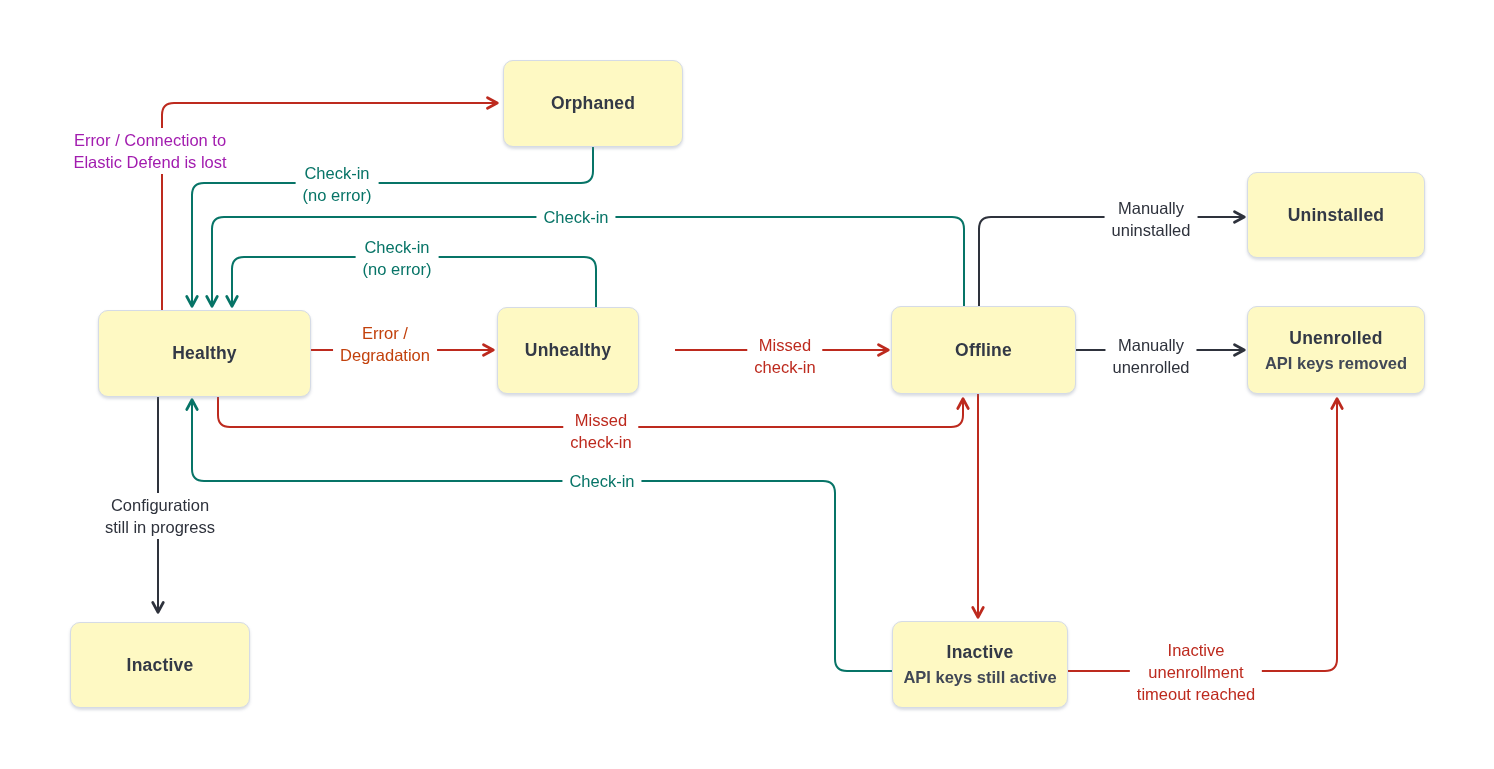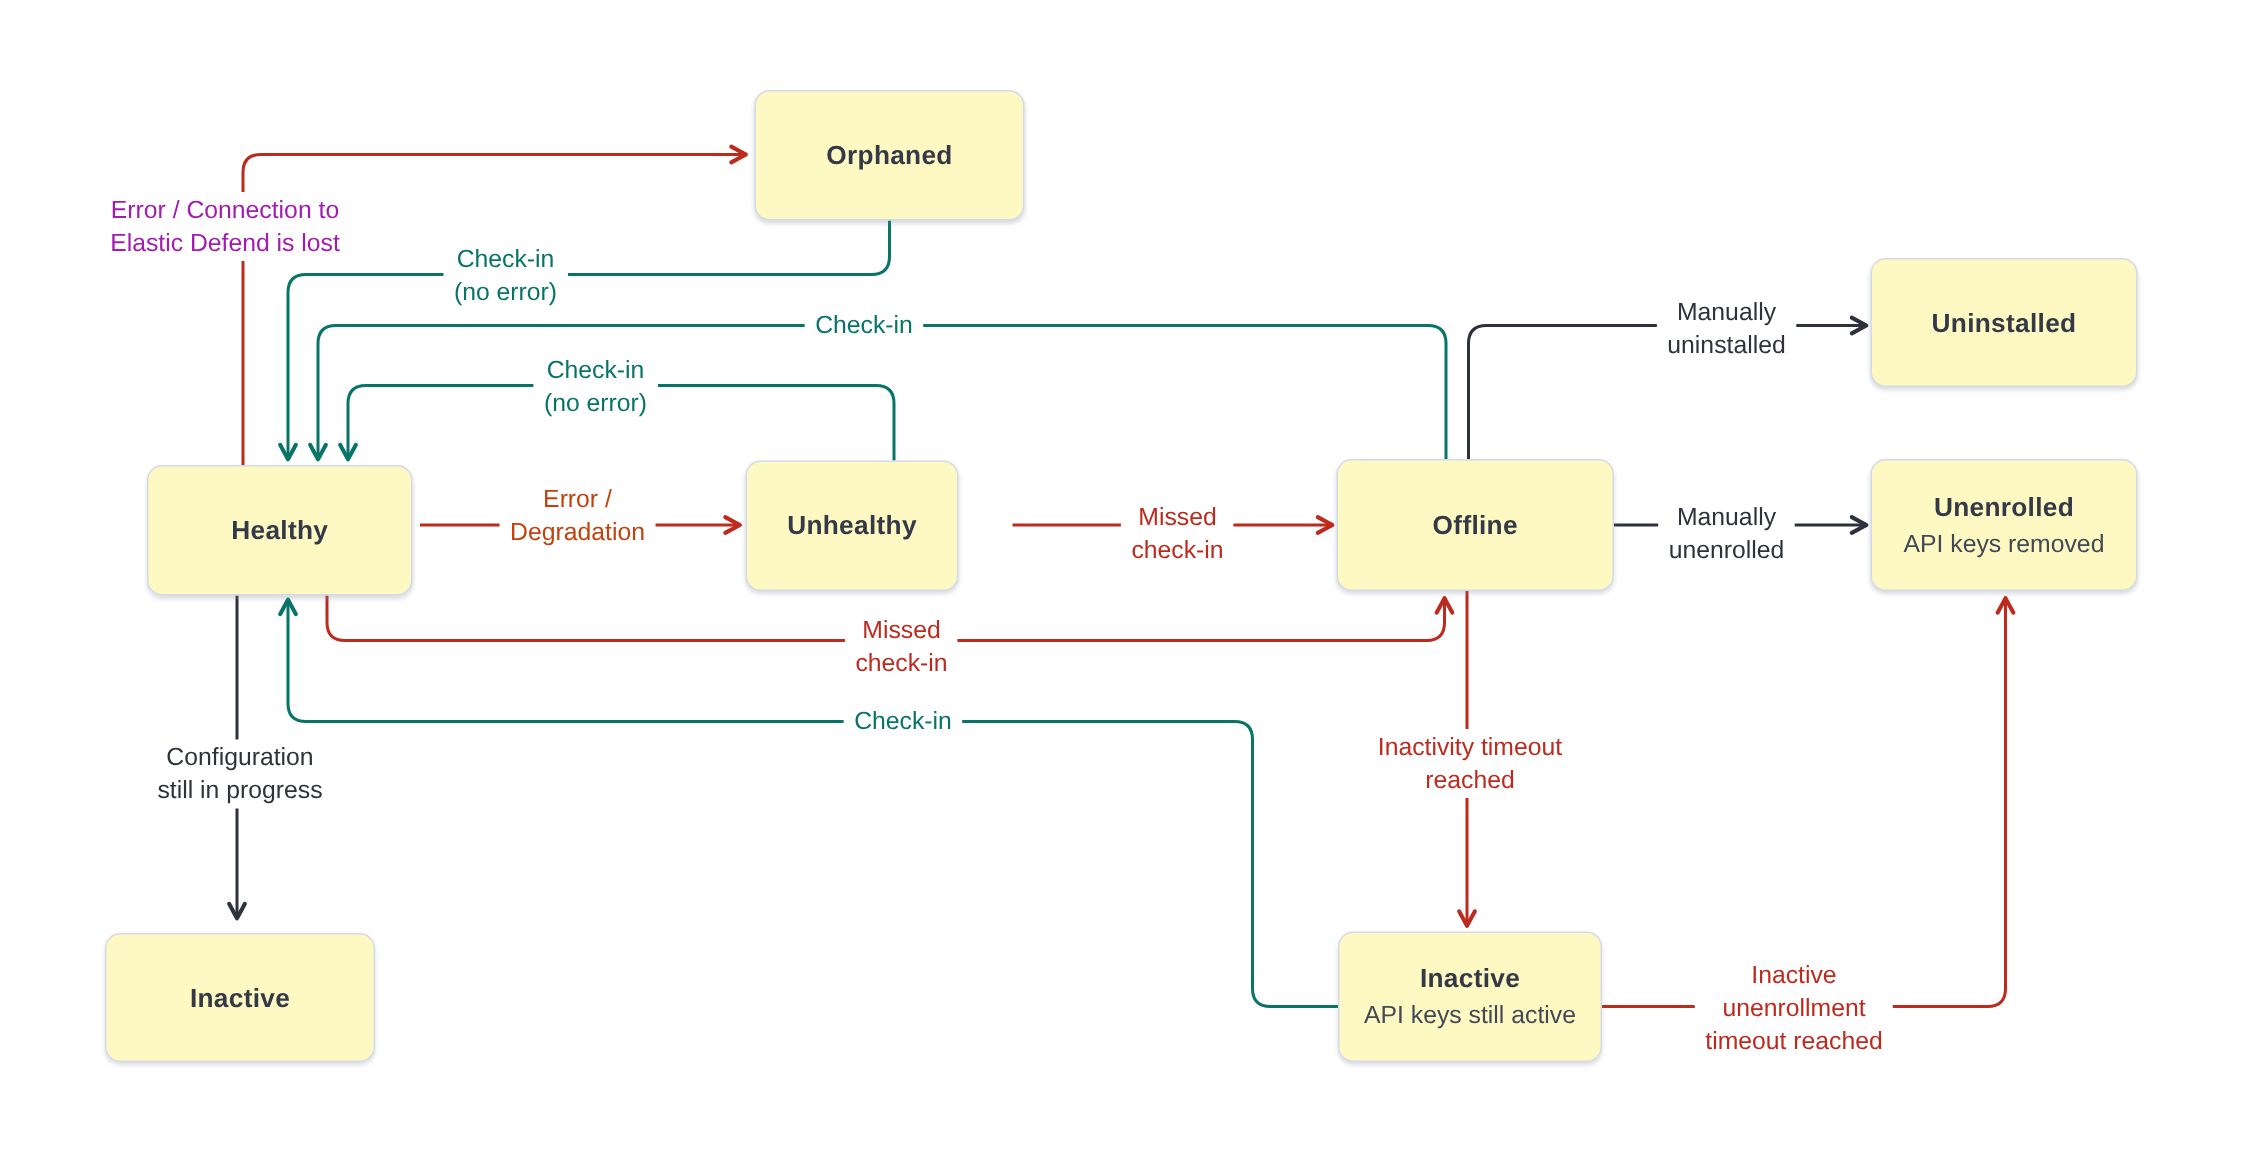--- a/index.html
+++ b/index.html
@@ -8,21 +8,21 @@
     font-family:"Liberation Sans","DejaVu Sans",sans-serif;
   }
   #edges{position:absolute;left:0;top:0;width:1494px;height:769px;}
   #edges path.edge{fill:none;stroke-width:2;stroke-linejoin:round;stroke-linecap:butt;}
   .node{
     position:absolute;display:flex;flex-direction:column;align-items:center;justify-content:center;
     background:#fef9c3;border:1.5px solid #d5dbe6;border-radius:10px;
     box-shadow:0 2px 3px rgba(120,130,150,0.28);box-sizing:border-box;
   }
   .node-title{font-size:17.5px;font-weight:700;color:#333946;letter-spacing:.2px;white-space:pre;}
-  .node-sub{font-size:16.5px;font-weight:400;color:#414856;margin-top:5px;white-space:pre;text-align:center;}
+  .node-sub{font-size:16.5px;font-weight:700;color:#414856;margin-top:5px;white-space:pre;text-align:center;}
   .elabel{
     position:absolute;transform:translate(-50%,-50%);
     background:#ffffff;padding:1px 7px;
     font-size:16.5px;line-height:22px;text-align:center;white-space:pre;
   }
 </style>
 </head>
 <body>
 
 <div id="stage">
@@ -51,21 +51,21 @@
     <path class="edge" d="M218 397 V415 Q218 427 230 427 H951 Q963 427 963 415 V401" marker-end="url(#ar-red)" stroke="#bd2a1e"></path>
     <path class="edge" d="M892 671 H847 Q835 671 835 659 V493 Q835 481 823 481 H204 Q192 481 192 469 V402" marker-end="url(#ar-teal)" stroke="#077467"></path>
     <path class="edge" d="M978 394 V615" marker-end="url(#ar-red)" stroke="#bd2a1e"></path>
     <path class="edge" d="M158 397 V610" marker-end="url(#ar-dark)" stroke="#2e323c"></path>
     <path class="edge" d="M1068 671 H1325 Q1337 671 1337 659 V401" marker-end="url(#ar-red)" stroke="#bd2a1e"></path>
   </svg>
 
   <div class="node" style="left:503px;top:60px;width:180px;height:87px">
     <div class="node-title">Orphaned</div>
   </div>
-  <div class="node" style="left:98px;top:310px;width:177px;height:87px">
+  <div class="node" style="left:98px;top:310px;width:213px;height:87px">
     <div class="node-title">Healthy</div>
   </div>
   <div class="node" style="left:497px;top:307px;width:142px;height:87px">
     <div class="node-title">Unhealthy</div>
   </div>
   <div class="node" style="left:891px;top:306px;width:185px;height:88px">
     <div class="node-title">Offline</div>
   </div>
   <div class="node" style="left:1247px;top:172px;width:178px;height:86px">
     <div class="node-title">Uninstalled</div>
@@ -93,21 +93,19 @@
 Degradation</div>
   <div class="elabel" style="left: 785px; top: 356px; color: rgb(189, 42, 30);">Missed
 check-in</div>
   <div class="elabel" style="left: 1151px; top: 219px; color: rgb(46, 50, 60);">Manually
 uninstalled</div>
   <div class="elabel" style="left: 1151px; top: 356px; color: rgb(46, 50, 60);">Manually
 unenrolled</div>
   <div class="elabel" style="left: 601px; top: 431px; color: rgb(189, 42, 30);">Missed
 check-in</div>
   <div class="elabel" style="left: 602px; top: 481px; color: rgb(7, 116, 103);">Check-in</div>
-  <div class="elabel" style="left: 980px; top: 509px; color: rgb(189, 42, 30);">Inactivity timeout
-reached</div>
   <div class="elabel" style="left: 160px; top: 516px; color: rgb(46, 50, 60);">Configuration
 still in progress</div>
   <div class="elabel" style="left: 1196px; top: 672px; color: rgb(189, 42, 30);">Inactive
 unenrollment
 timeout reached</div>
 
 </div>
 
 </body></html>

